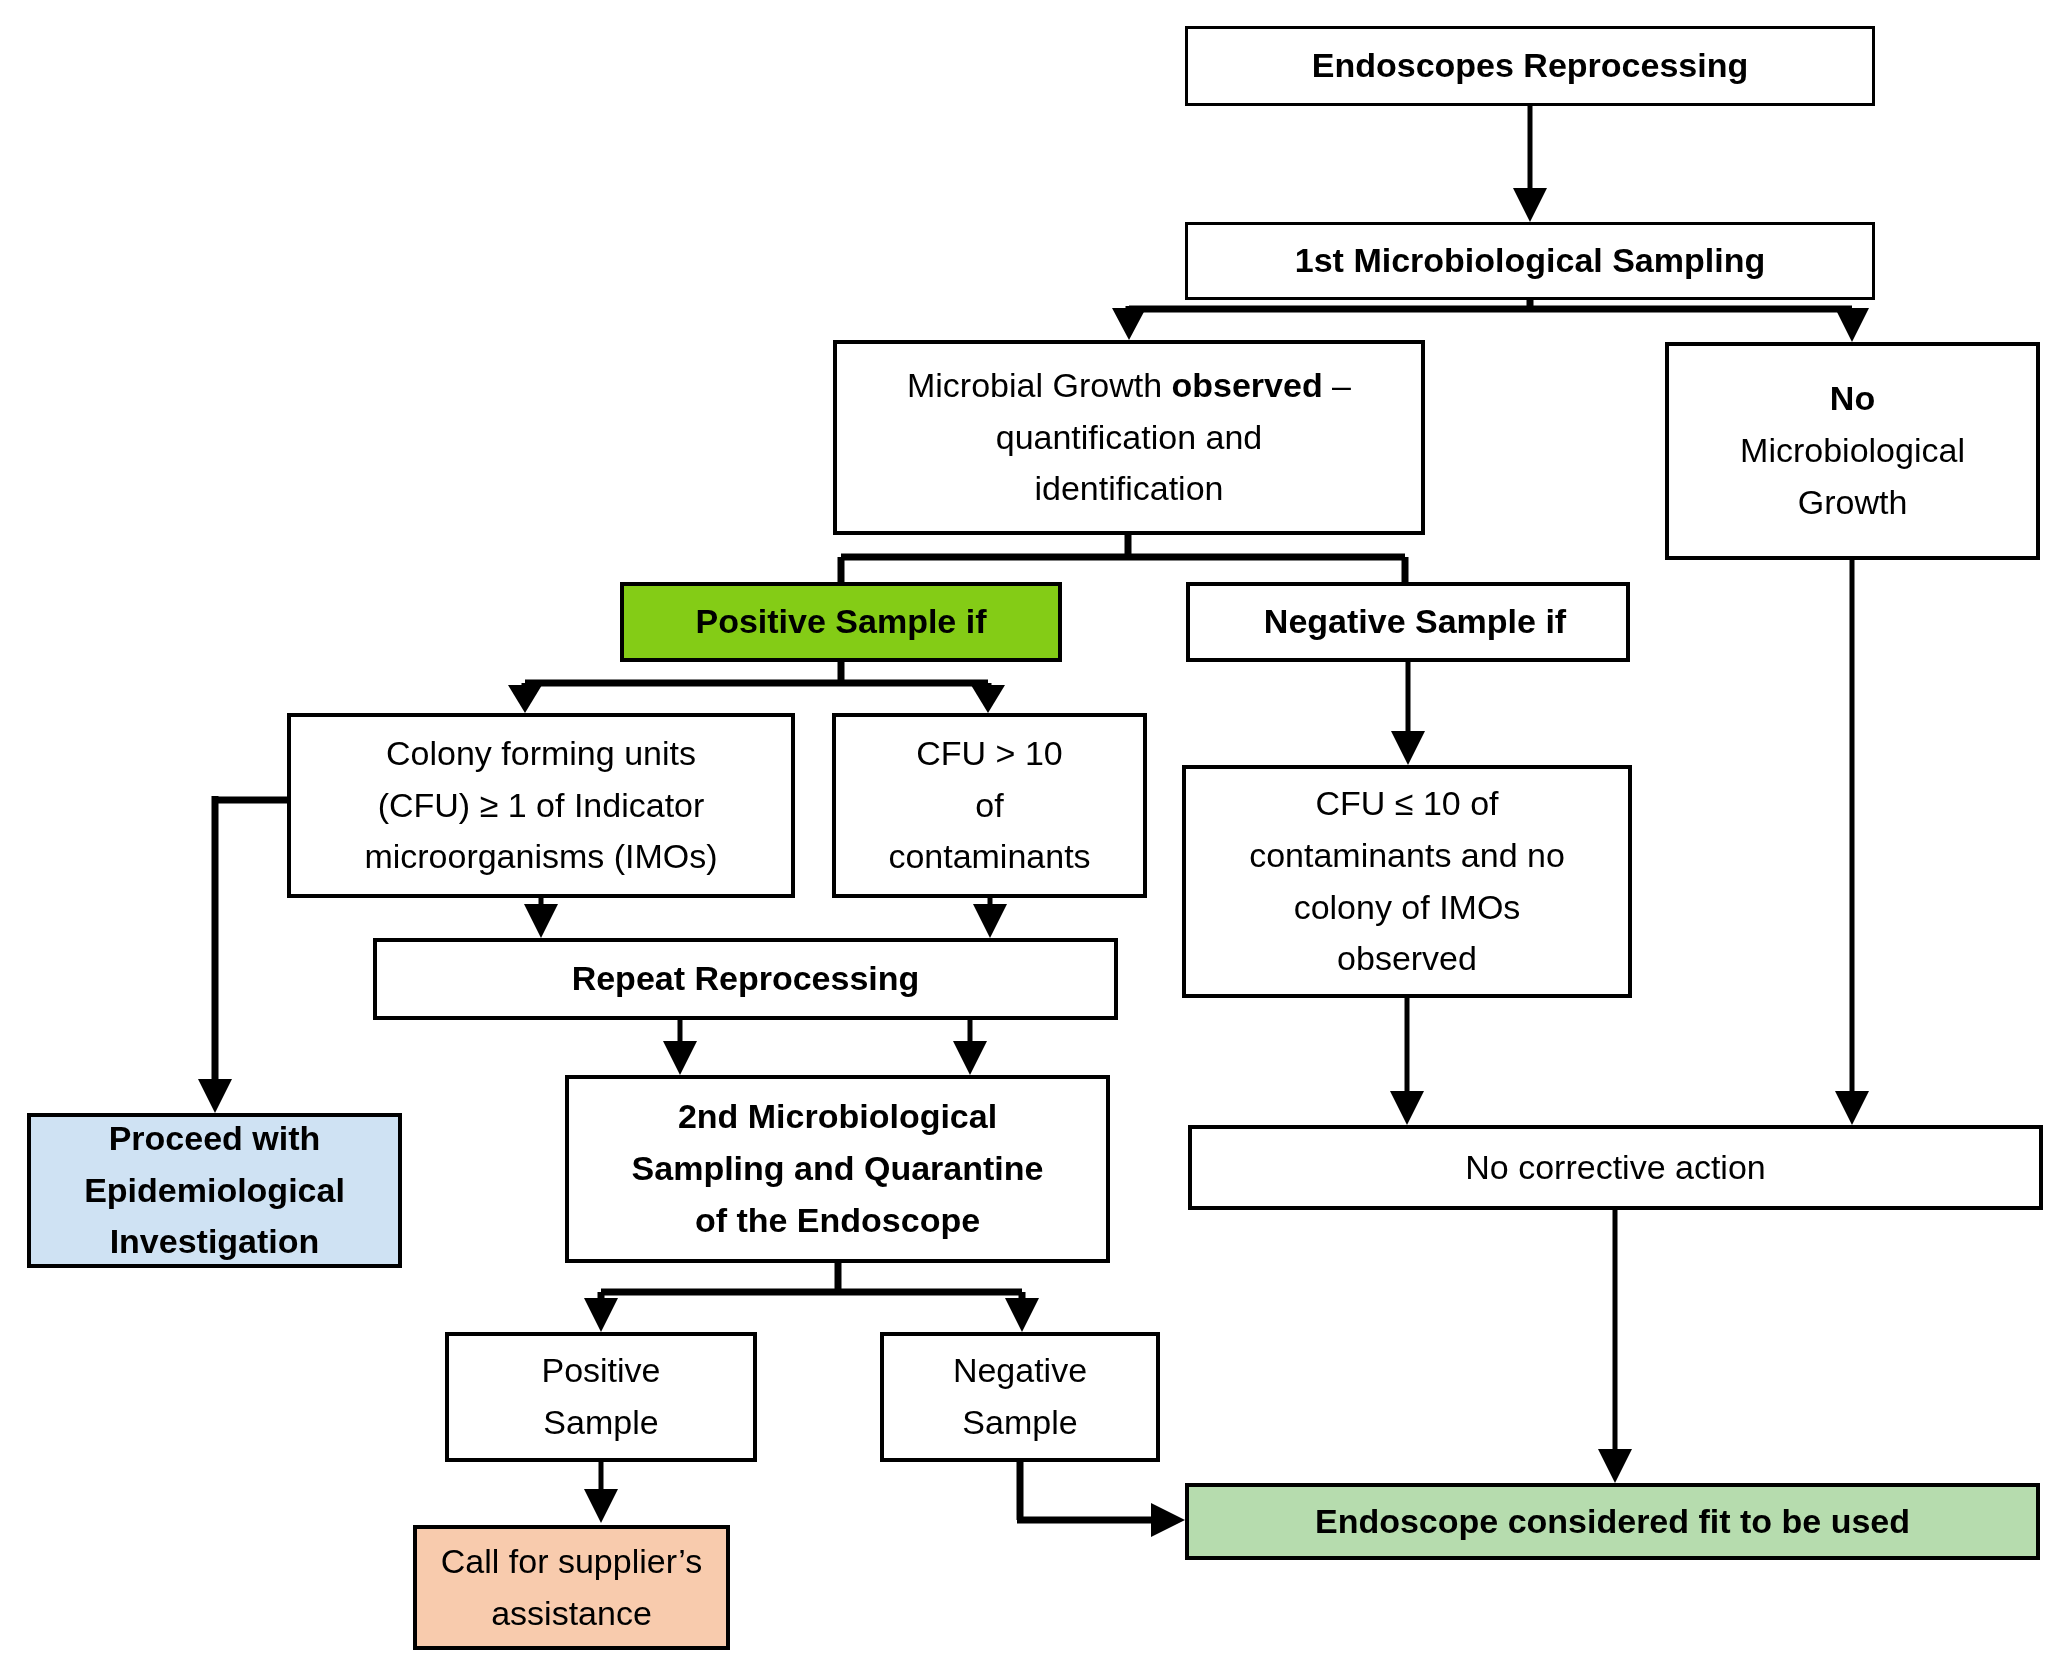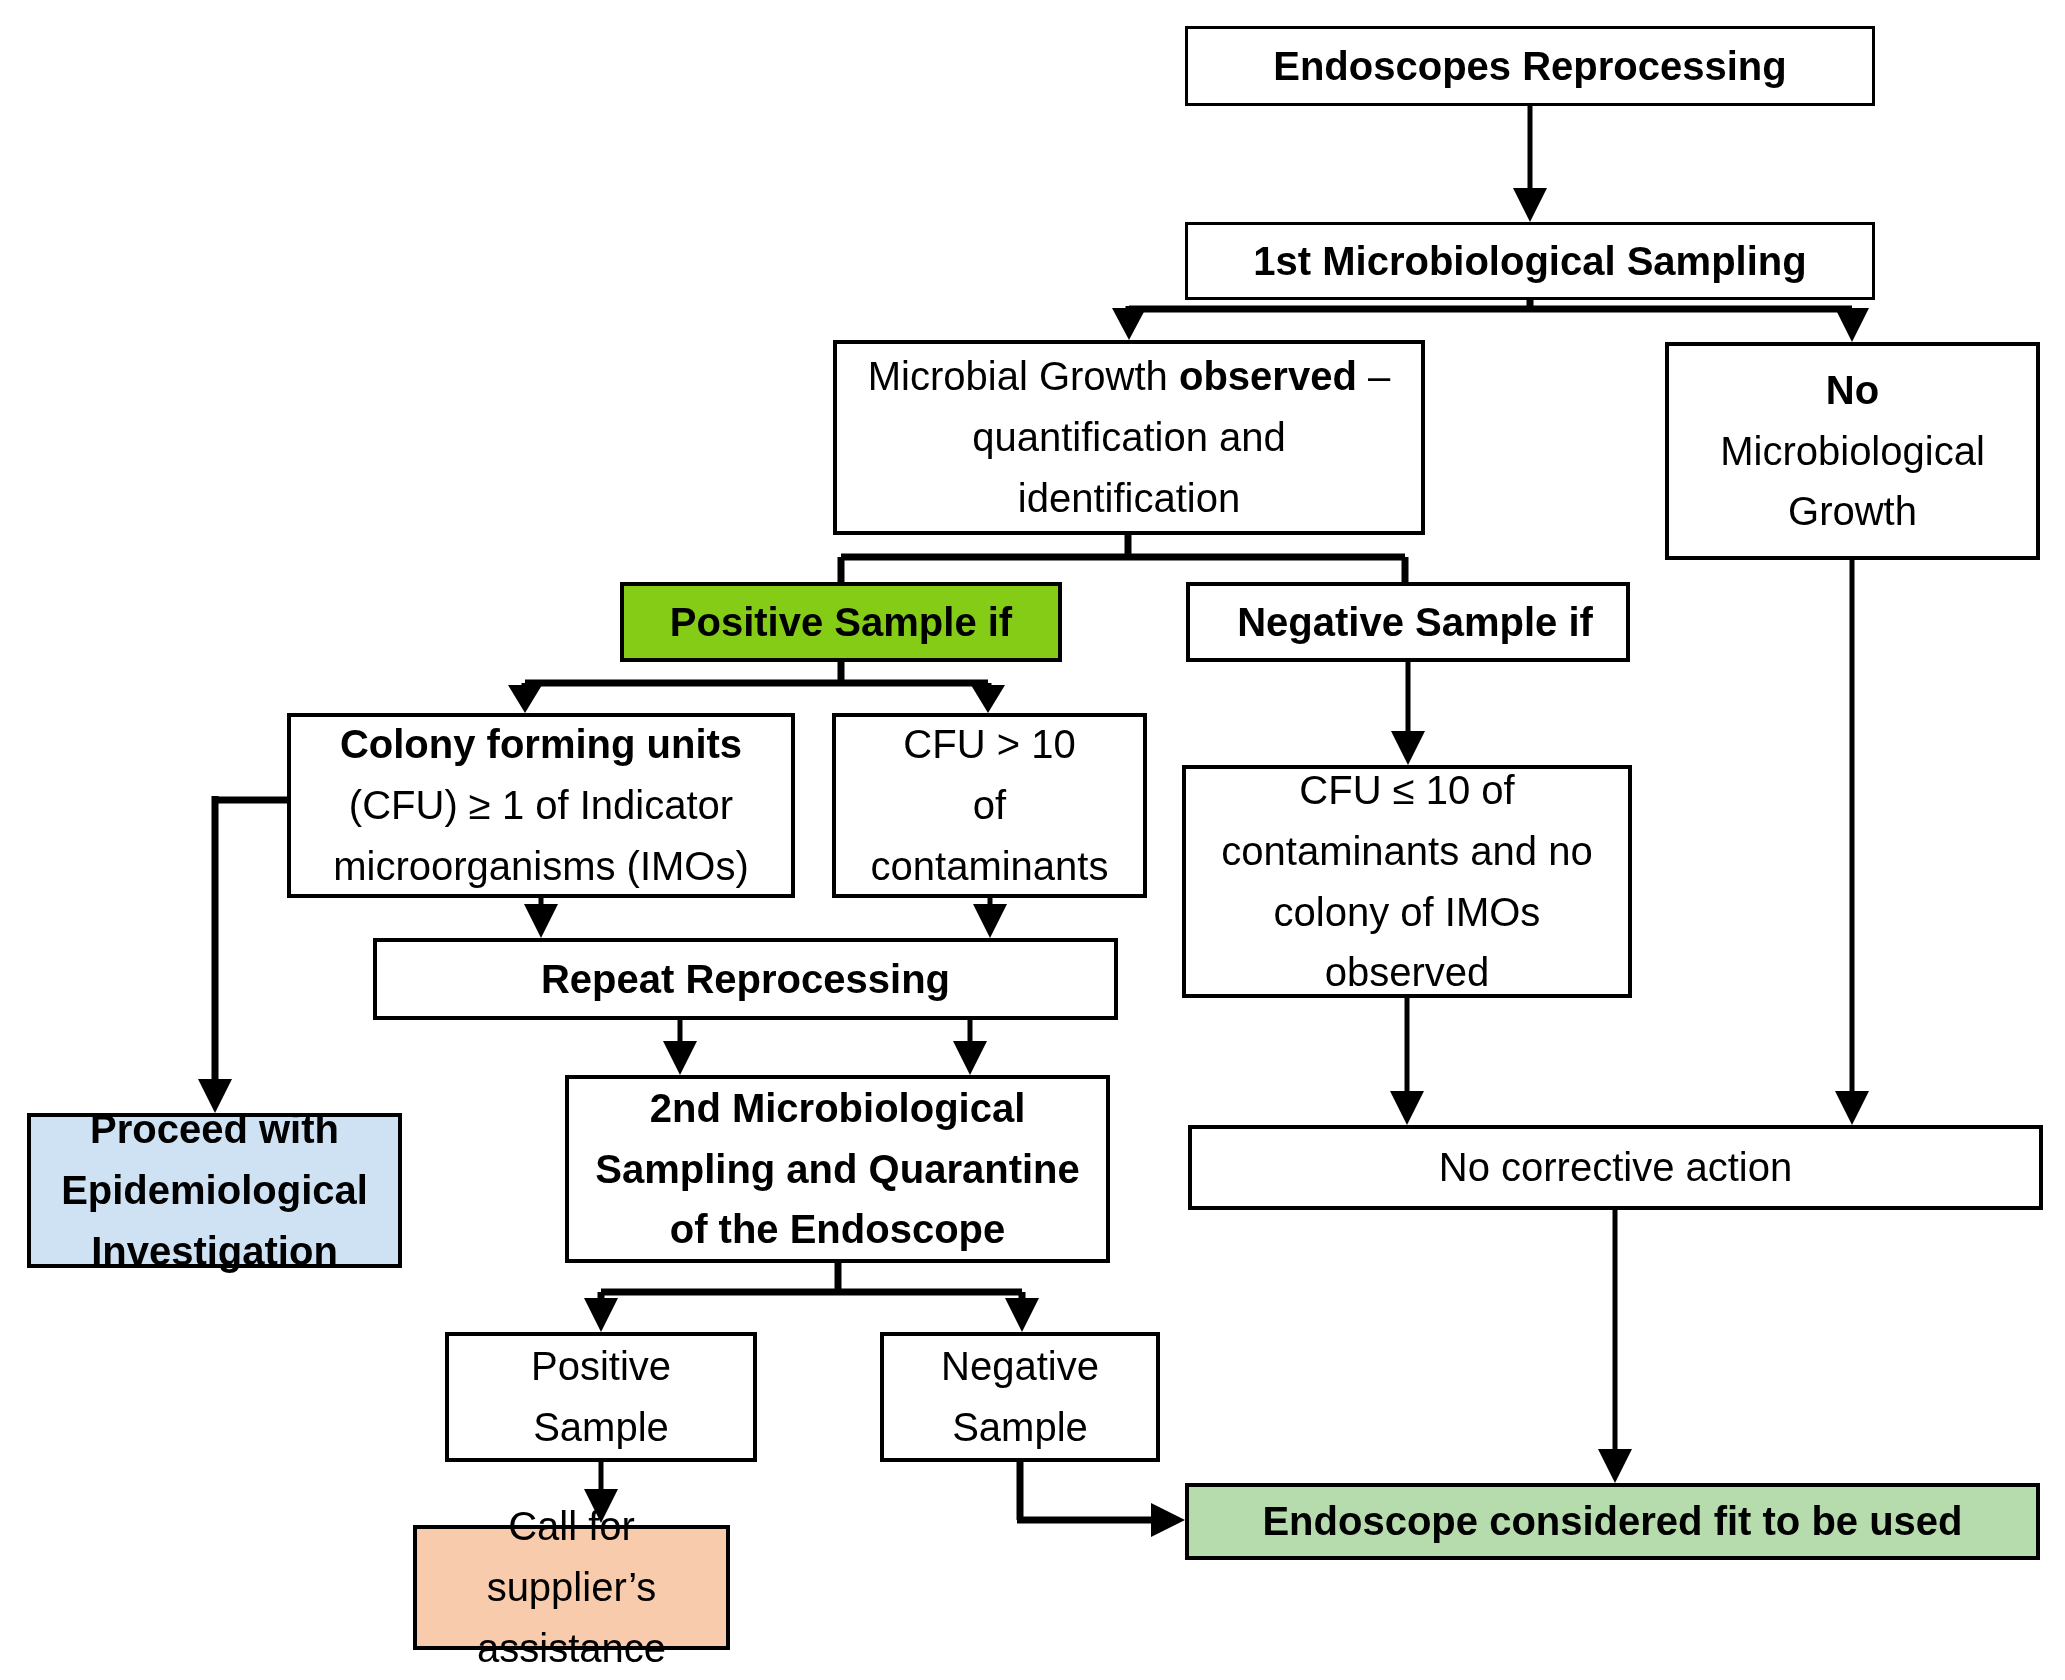--- a/index.html
+++ b/index.html
@@ -13,21 +13,21 @@
   .node{
     position:absolute;
     box-sizing:border-box;
     background:#ffffff;
     border:4px solid #000;
     display:flex;
     flex-direction:column;
     align-items:center;
     justify-content:center;
     text-align:center;
-    font-size:40px;
+    font-size:34px;
     line-height:1.52;
     padding:4px 10px;
   }
   #wires{position:absolute;left:0;top:0;}
   #wires path{stroke:#000;fill:none;}
   #wires polygon{fill:#000;stroke:none;}
   .w5{stroke-width:5px;}
   .w7{stroke-width:7px;}
 </style>
 </head>
@@ -121,21 +121,21 @@
 
   <div class="node" style="left: 620px; top: 582px; width: 442px; height: 80px; background: #84cc16;">
       <div><span style="font-weight: bold;">Positive Sample if</span></div>
     </div>
 
   <div class="node" style="left: 1186px; top: 582px; width: 444px; height: 80px; background: rgb(255, 255, 255); padding-left: 24px;">
       <div><span style="font-weight: bold;">Negative Sample if</span></div>
     </div>
 
   <div class="node" style="left: 287px; top: 713px; width: 508px; height: 185px; background: rgb(255, 255, 255);">
-      <div><span style="font-weight: bold; text-align: center;">Colony forming units</span></div>
+      <div><span style="font-weight: normal; text-align: center;">Colony forming units</span></div>
       <div><span style="font-weight: normal;">(CFU) ≥ 1 of Indicator</span></div>
       <div><span style="font-weight: normal;">microorganisms (IMOs)</span></div>
     </div>
 
   <div class="node" style="left: 832px; top: 713px; width: 315px; height: 185px; background: rgb(255, 255, 255);">
       <div><span style="font-weight: normal;">CFU &gt; 10</span></div>
       <div><span style="font-weight: normal;">of</span></div>
       <div><span style="font-weight: normal;">contaminants</span></div>
     </div>
 

